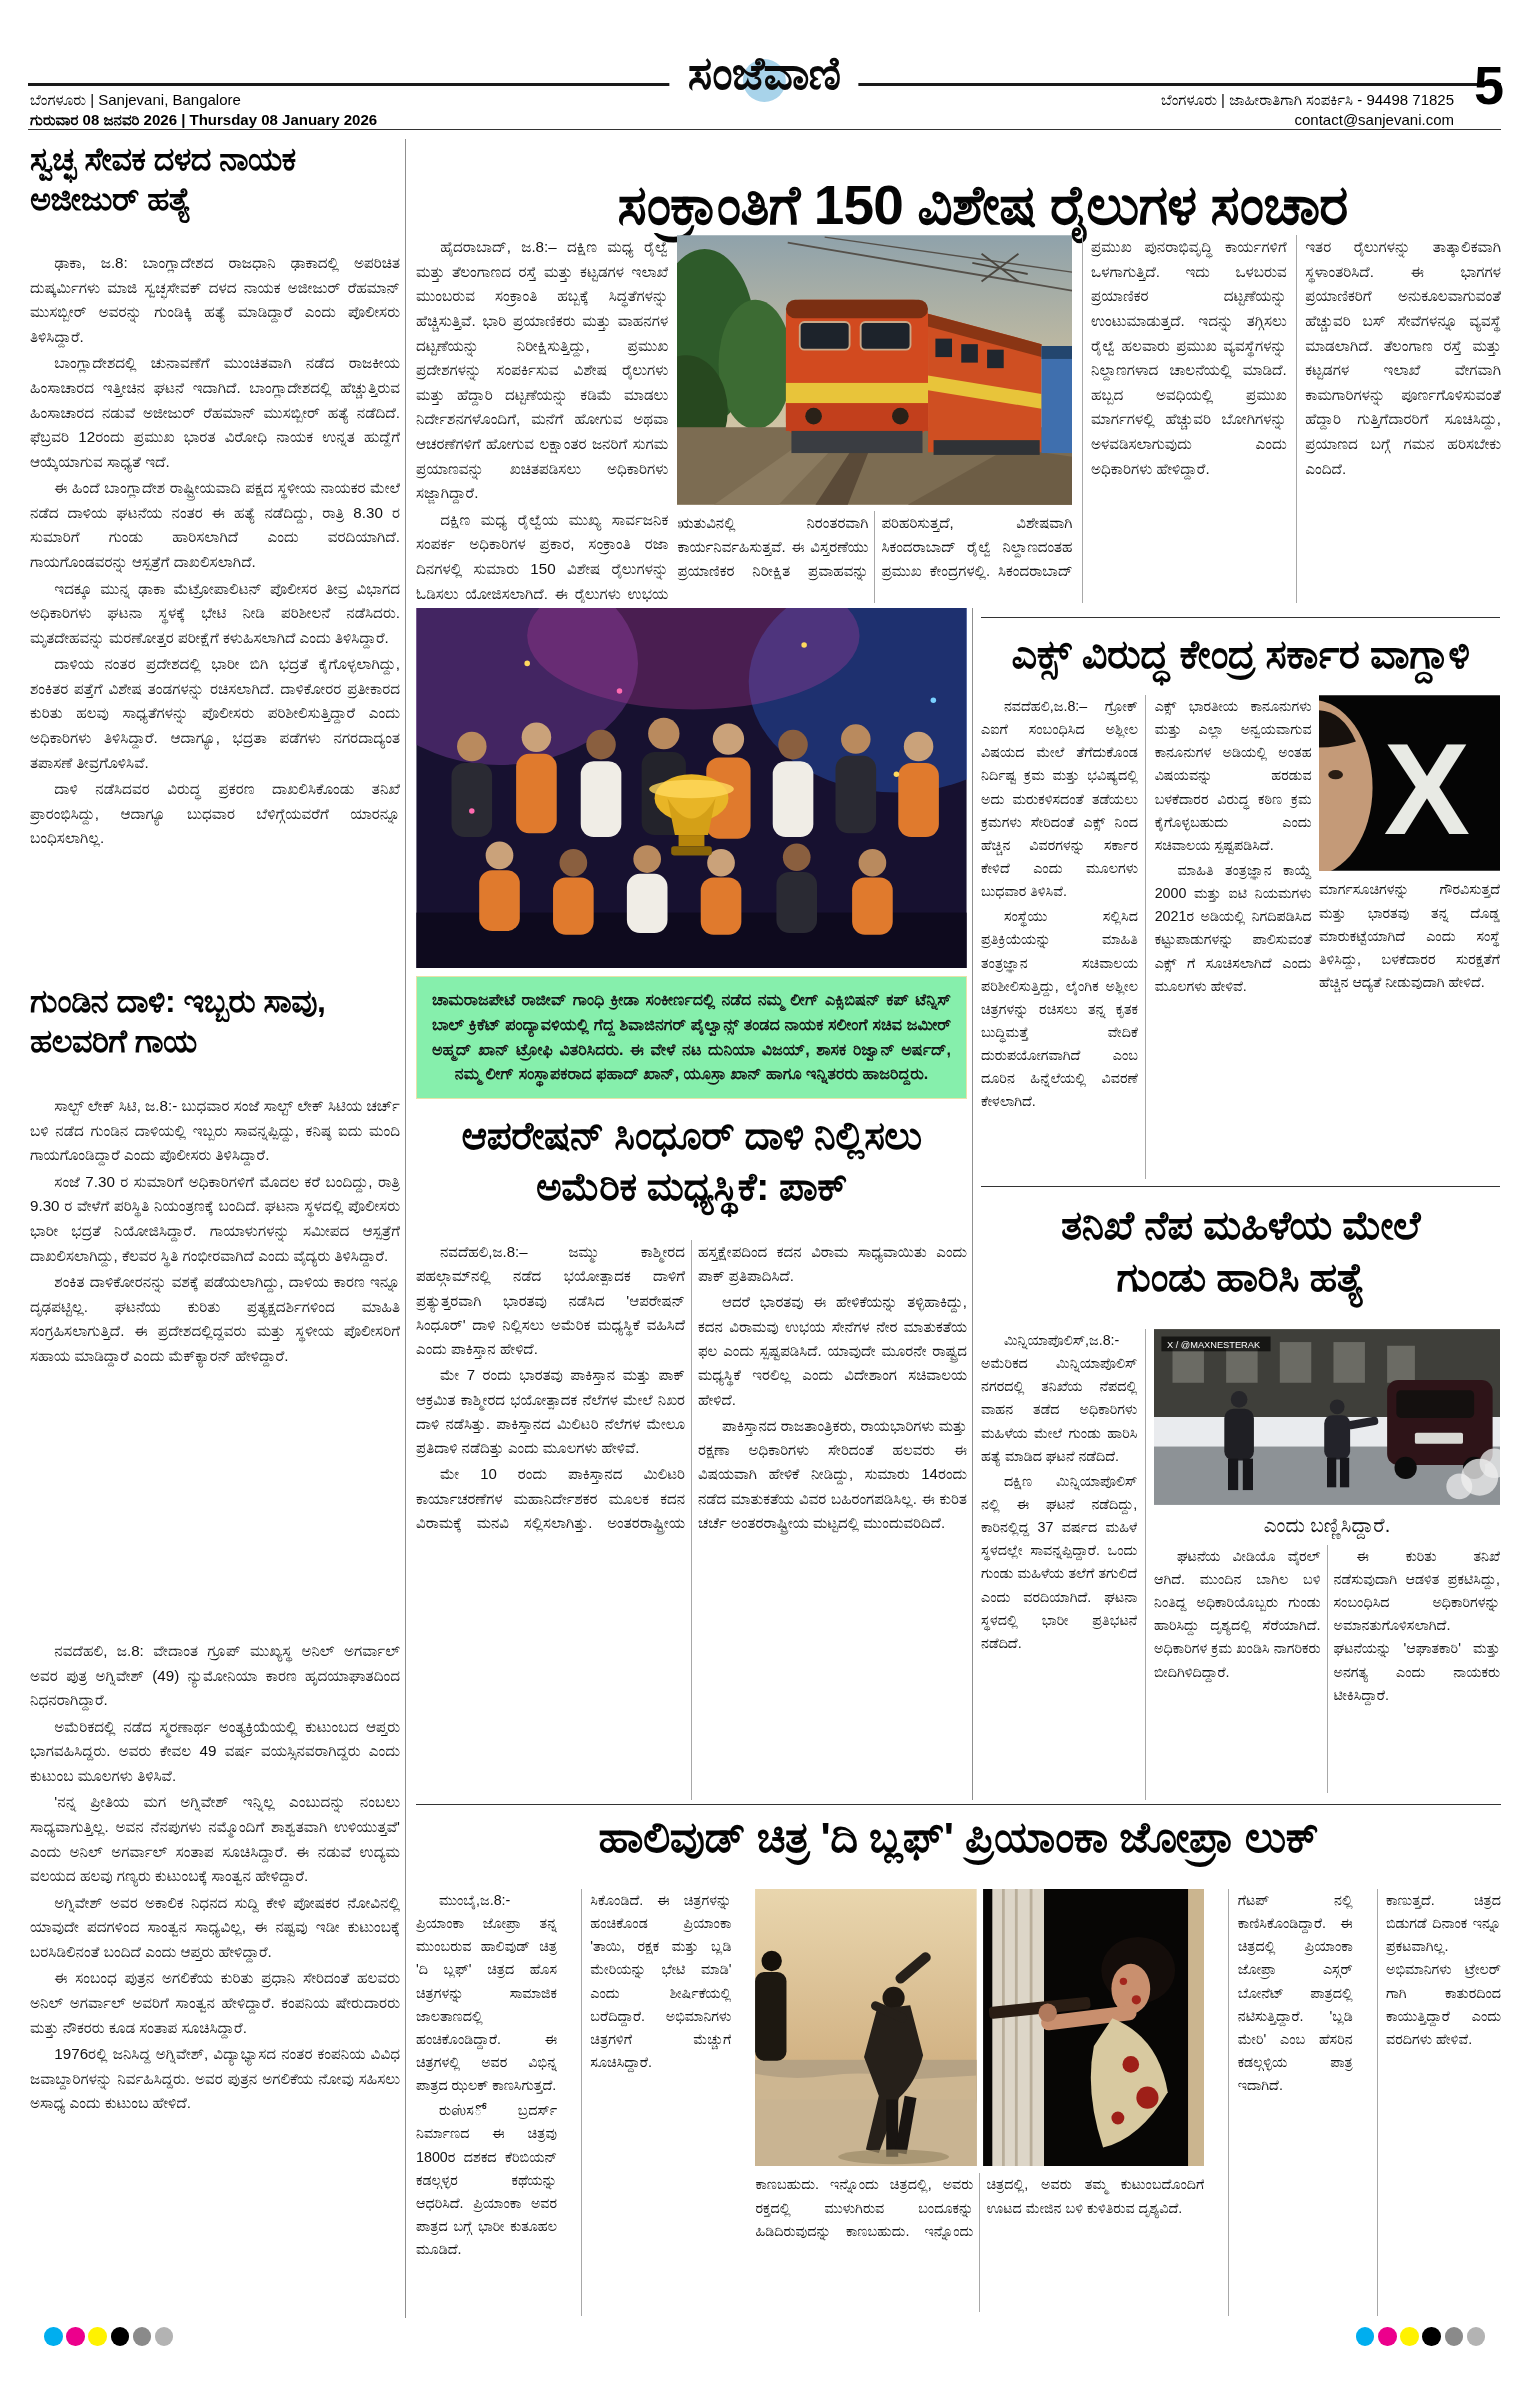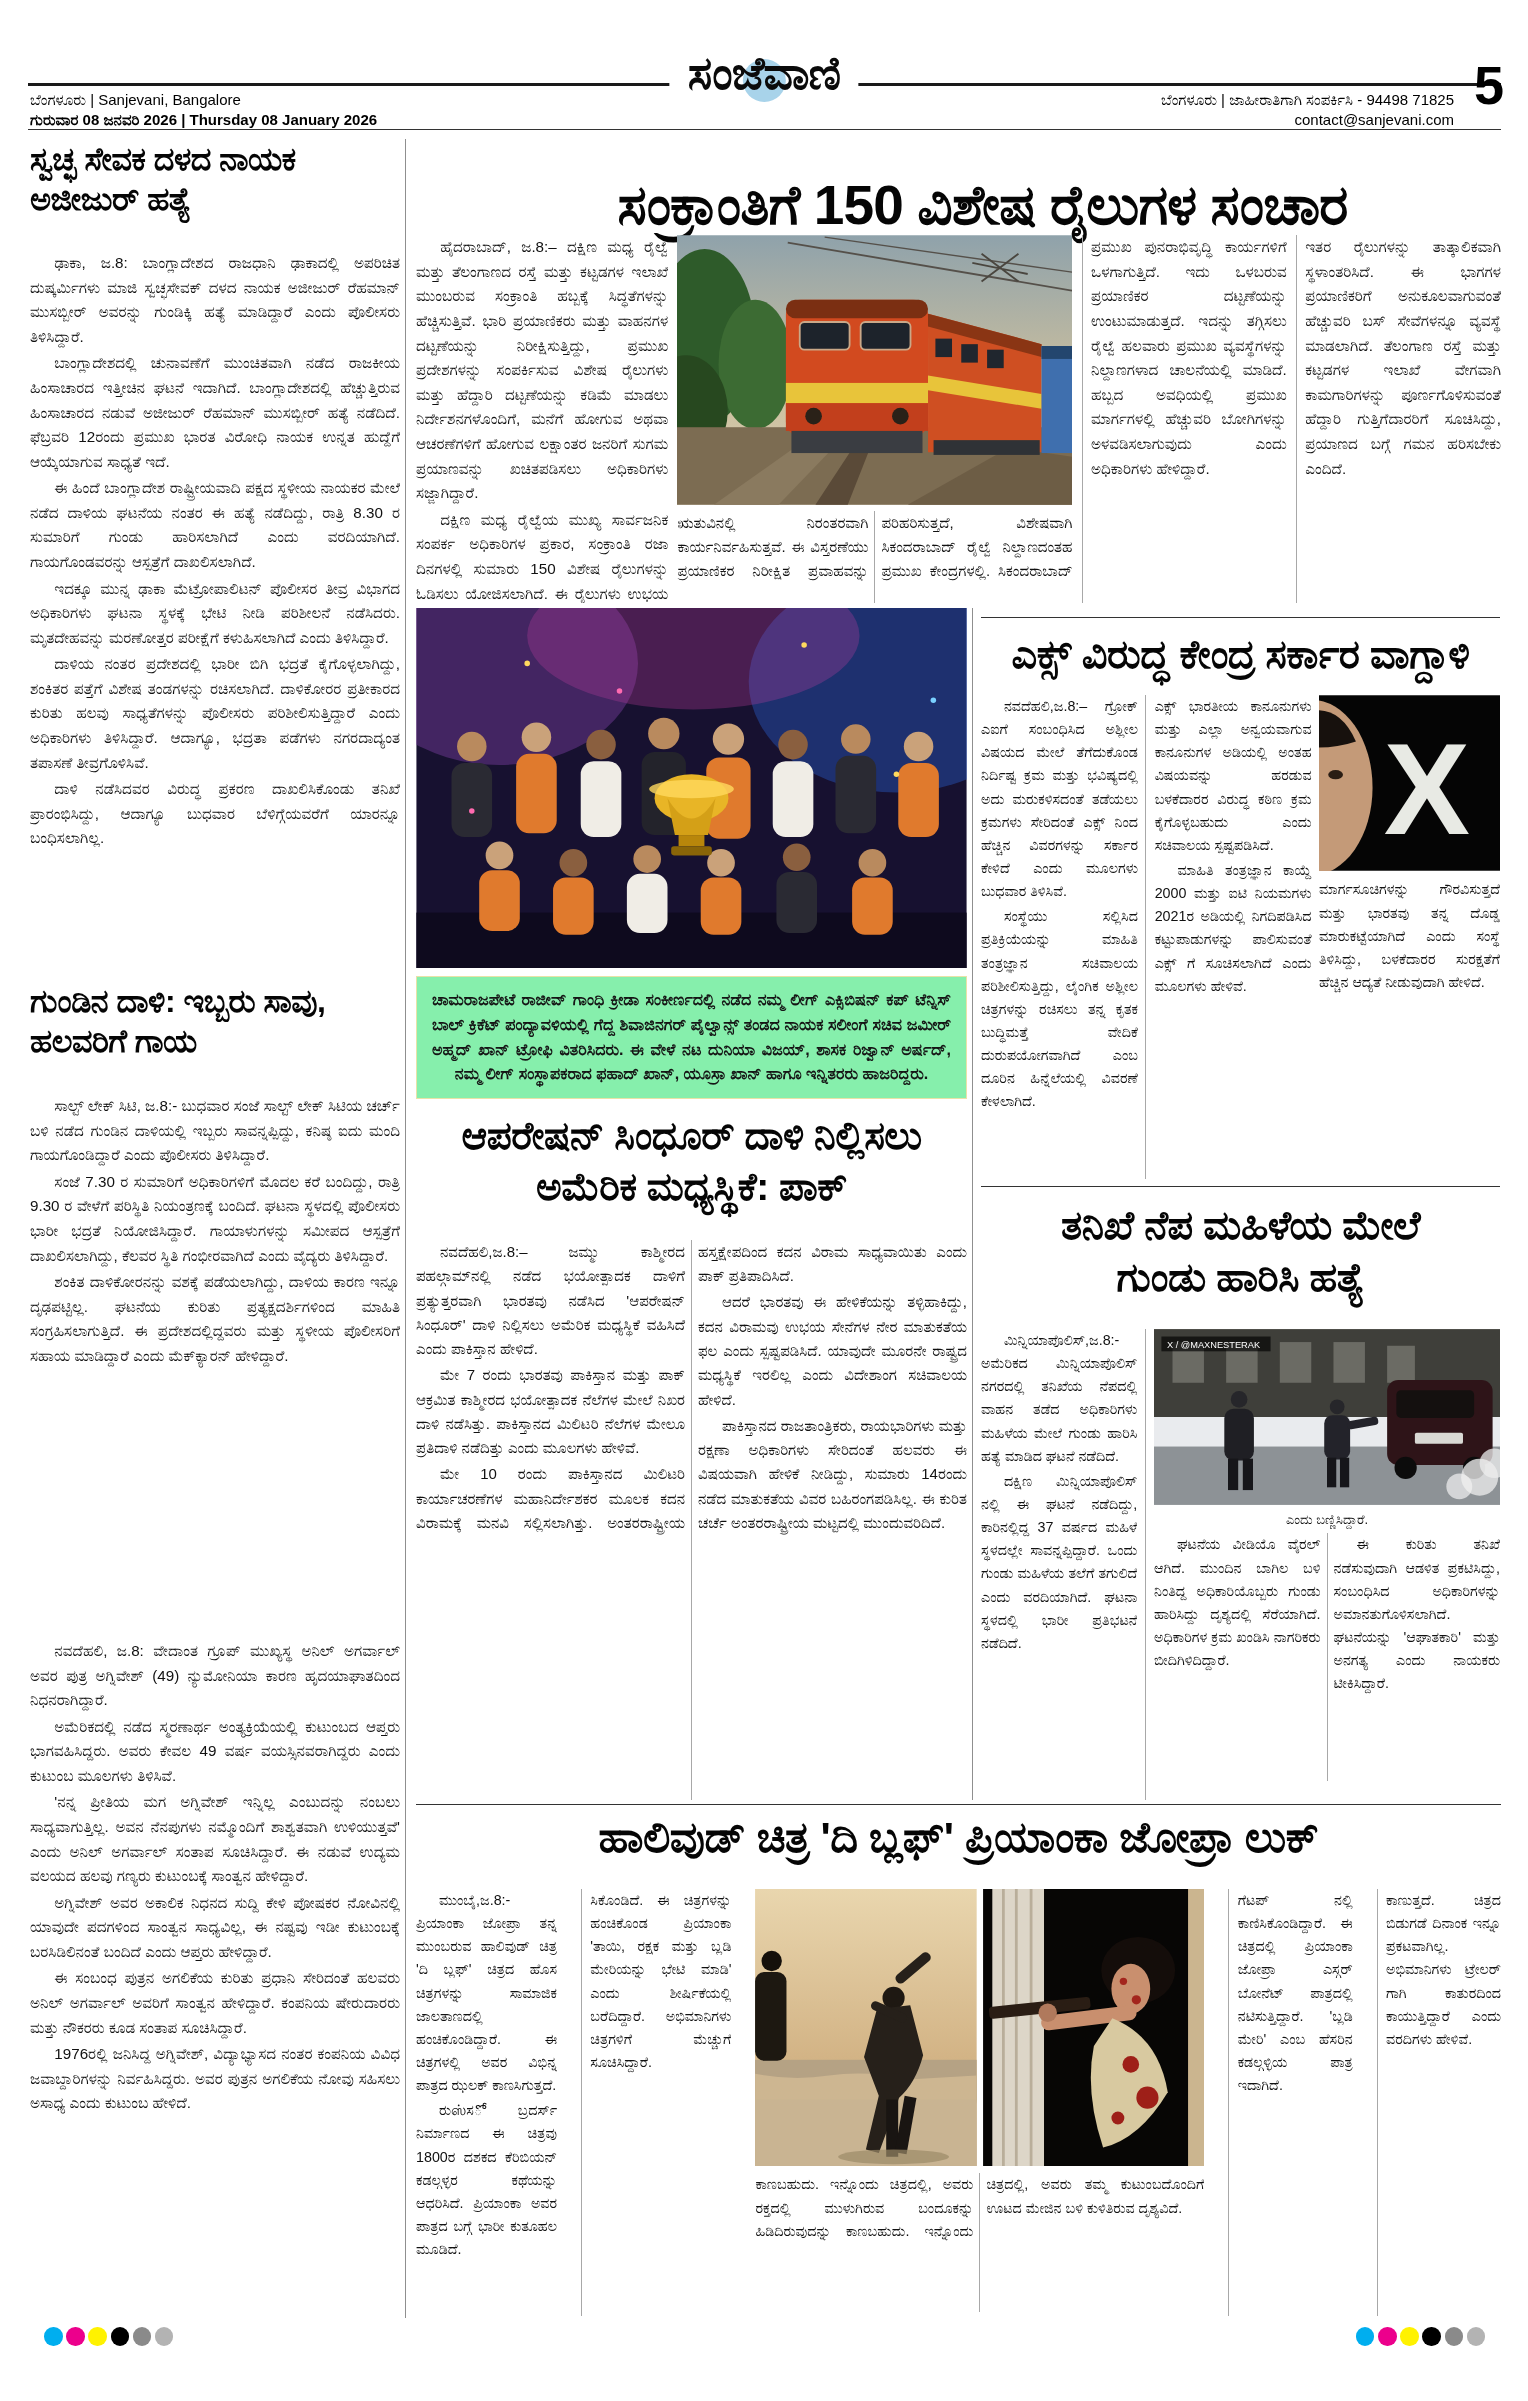--- a/index.html
+++ b/index.html
@@ -313,21 +313,21 @@
           <rect x="282" y="112" width="52" height="12" rx="2" fill="#d9d9d4"></rect>
           <circle cx="272" cy="150" r="12" fill="#0c0c0c"></circle>
           <circle cx="346" cy="150" r="12" fill="#0c0c0c"></circle>
           <circle cx="352" cy="160" r="20" fill="#e9e9e9" opacity="0.8"></circle>
           <circle cx="330" cy="170" r="14" fill="#f2f2f2" opacity="0.7"></circle>
           <circle cx="368" cy="145" r="16" fill="#ededed" opacity="0.75"></circle>
         </g>
         <rect x="8" y="8" width="118" height="16" fill="#000" opacity="0.65"></rect>
         <text x="14" y="20" font-family="Liberation Sans, sans-serif" font-size="10" fill="#ffffff">X / @MAXNESTERAK</text>
       </svg>
-      <div class="body-txt" style="width:346px;font-size:13px;text-align:center;margin-top:3.7px;">ಎಂದು ಬಣ್ಣಿಸಿದ್ದಾರೆ.</div>
+      <div class="body-txt" style="width:346px;font-size:20px;text-align:center;margin-top:3.7px;">ಎಂದು ಬಣ್ಣಿಸಿದ್ದಾರೆ.</div>
       <div class="body-txt cols2" style="width:346px;height:248px;font-size:14.3px;margin-top:3.7px;">
         <p style="text-indent:1.6em;">ಘಟನೆಯ ವೀಡಿಯೊ ವೈರಲ್ ಆಗಿದೆ. ಮುಂದಿನ ಬಾಗಿಲ ಬಳಿ ನಿಂತಿದ್ದ ಅಧಿಕಾರಿಯೊಬ್ಬರು ಗುಂಡು ಹಾರಿಸಿದ್ದು ದೃಶ್ಯದಲ್ಲಿ ಸೆರೆಯಾಗಿದೆ. ಅಧಿಕಾರಿಗಳ ಕ್ರಮ ಖಂಡಿಸಿ ನಾಗರಿಕರು ಬೀದಿಗಿಳಿದಿದ್ದಾರೆ.</p>
         <p>ಈ ಕುರಿತು ತನಿಖೆ ನಡೆಸುವುದಾಗಿ ಆಡಳಿತ ಪ್ರಕಟಿಸಿದ್ದು, ಸಂಬಂಧಿಸಿದ ಅಧಿಕಾರಿಗಳನ್ನು ಅಮಾನತುಗೊಳಿಸಲಾಗಿದೆ. ಘಟನೆಯನ್ನು 'ಆಘಾತಕಾರಿ' ಮತ್ತು ಅನಗತ್ಯ ಎಂದು ನಾಯಕರು ಟೀಕಿಸಿದ್ದಾರೆ.</p>
       </div>
     </div>
   </div>
 
   <div class="abs rule-h" style="left:416px;top:1804px;width:1085px;height:0.9px;background:#333;"></div>
   <div class="abs headline" style="left:416px;top:1813px;width:1085px;font-size:43px;text-align:center;">ಹಾಲಿವುಡ್ ಚಿತ್ರ 'ದಿ ಬ್ಲಫ್' ಪ್ರಿಯಾಂಕಾ ಜೋಪ್ರಾ ಲುಕ್</div>
   <div class="abs flexrow" style="left:416px;top:1889px;width:1085px;height:427px;gap:24px;">

